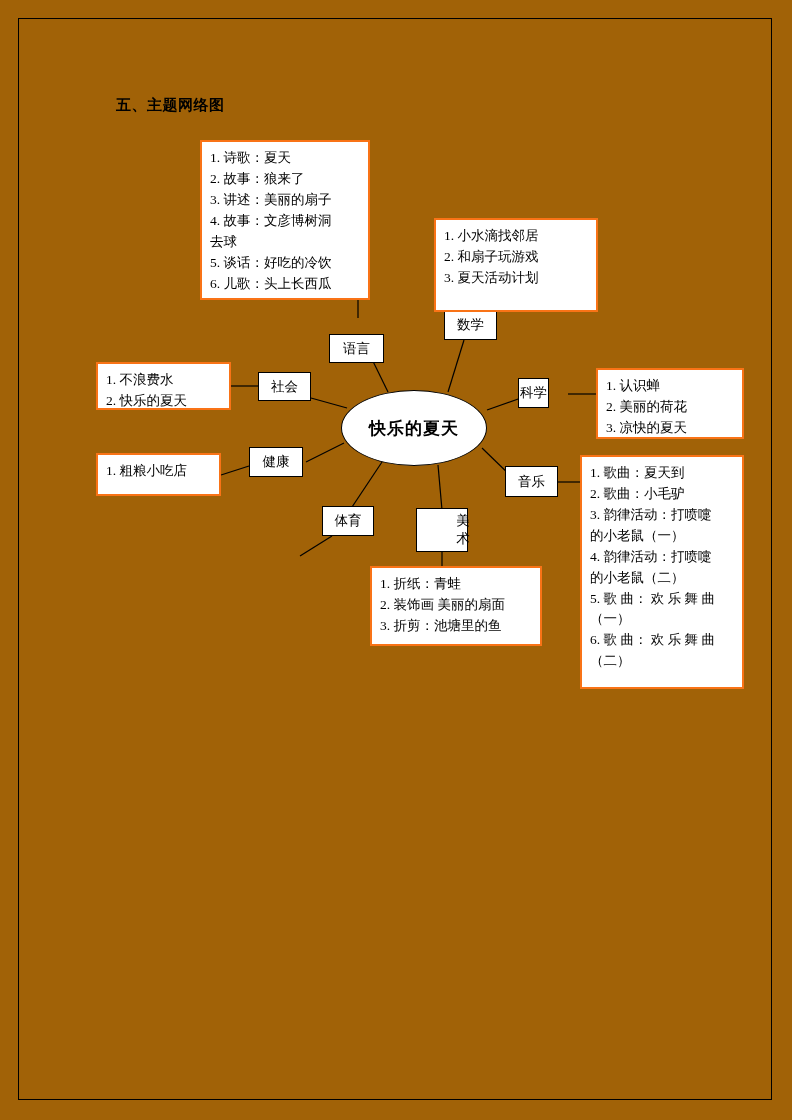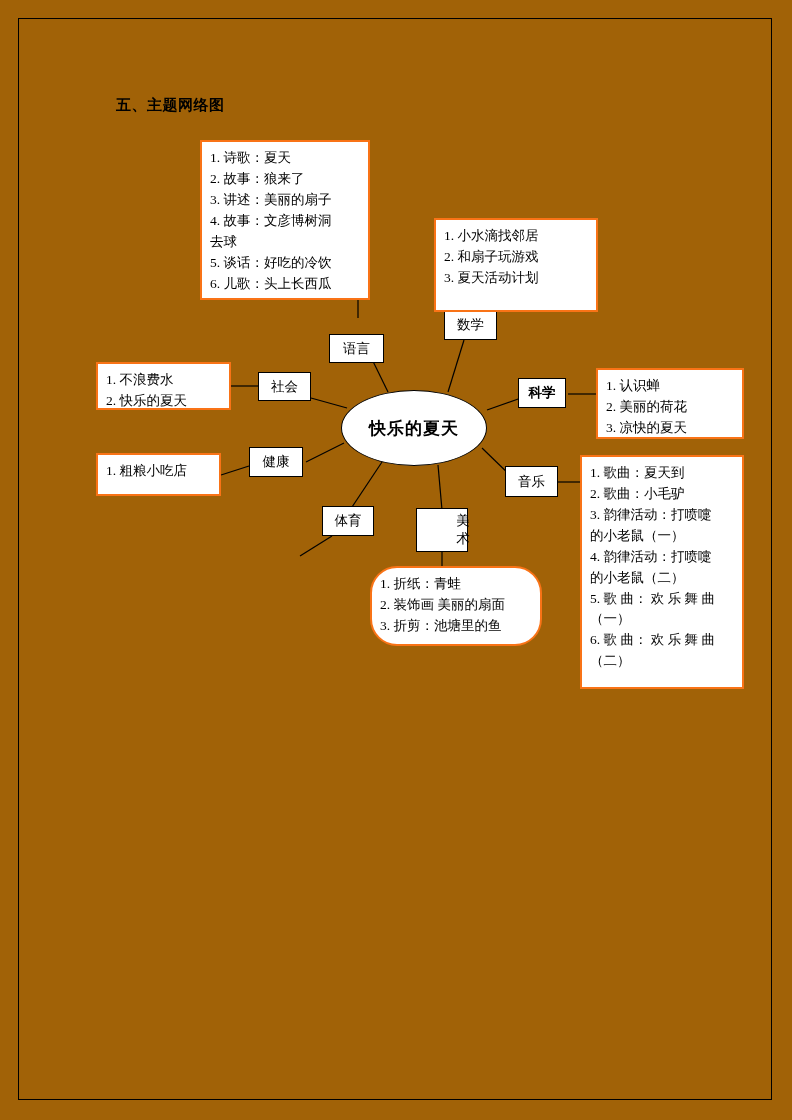--- a/index.html
+++ b/index.html
@@ -114,21 +114,21 @@
 
   <div class="node" style="left:329px; top:318px; width:55px; height:29px;margin-top:16px;">
     <span>语言</span>
   </div>
   <div class="node" style="left:444px; top:310px; width:53px; height:30px;">
     <span>数学</span>
   </div>
   <div class="node" style="left:258px; top:372px; width:53px; height:29px;">
     <span>社会</span>
   </div>
-  <div class="node" style="left:518px; top:378px; width:48px; height:30px;font-weight:bold;">
+  <div class="node" style="left:518px; top:378px; width:31px; height:30px;">
     <span>科学</span>
   </div>
   <div class="node" style="left:249px; top:447px; width:54px; height:30px;text-align:right;">
     <span>健康</span>
   </div>
   <div class="node" style="left:505px; top:466px; width:53px; height:31px;">
     <span>音乐</span>
   </div>
   <div class="node" style="left:322px; top:506px; width:52px; height:30px;">
     <span>体育</span>
@@ -175,19 +175,19 @@
     <span class="line-item">的小老鼠（一）</span>
     <span class="line-item">4. 韵律活动：打喷嚏</span>
     <span class="line-item">的小老鼠（二）</span>
     <span class="line-item">5. 歌 曲： 欢 乐 舞 曲</span>
     <span class="line-item">（一）</span>
     <span class="line-item">6. 歌 曲： 欢 乐 舞 曲</span>
     <span class="line-item">（二）</span>
   </div>
 
 
-  <div class="box" style="left:370px; top:566px; width:172px; height:80px;border-radius:27px;">
+  <div class="box" style="left:370px; top:566px; width:172px; height:80px;">
     <span class="line-item">1. 折纸：青蛙</span>
     <span class="line-item">2. 装饰画 美丽的扇面</span>
     <span class="line-item">3. 折剪：池塘里的鱼</span>
   </div>
 
 </div>
 
 </body></html>

